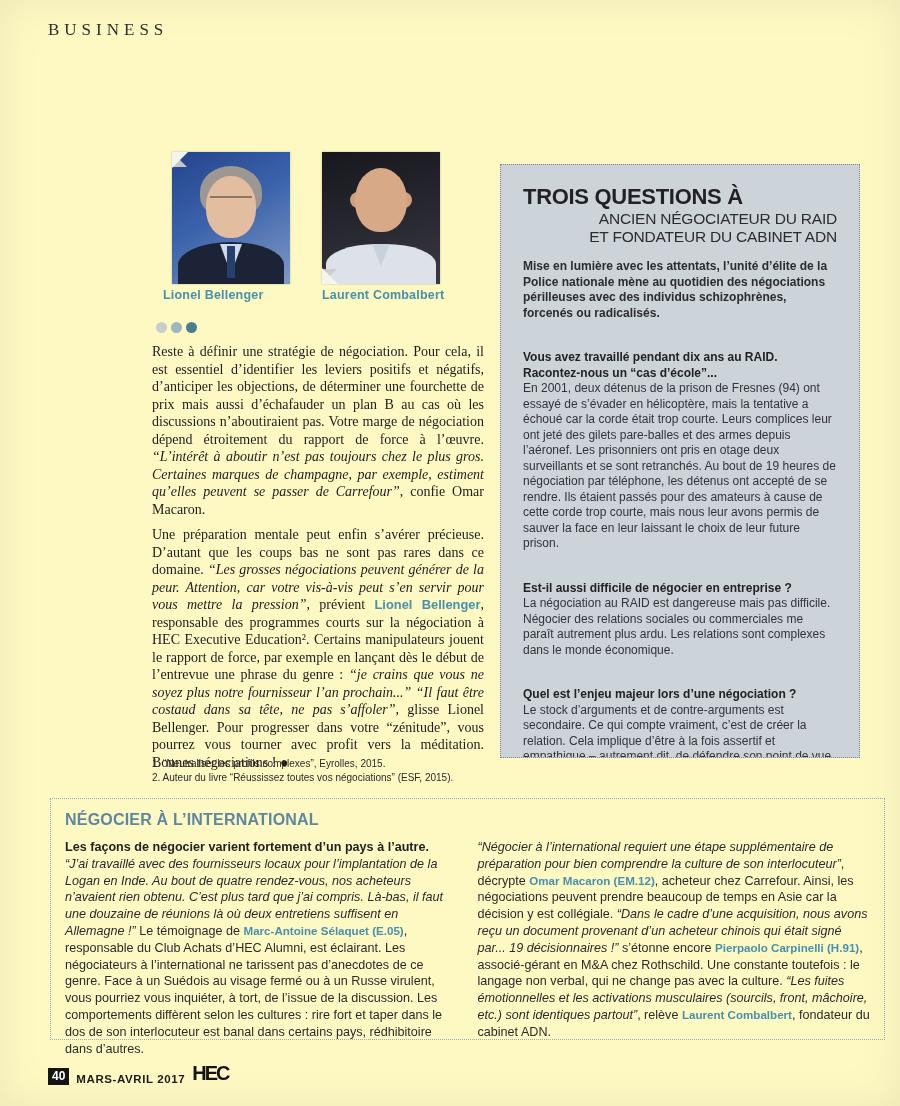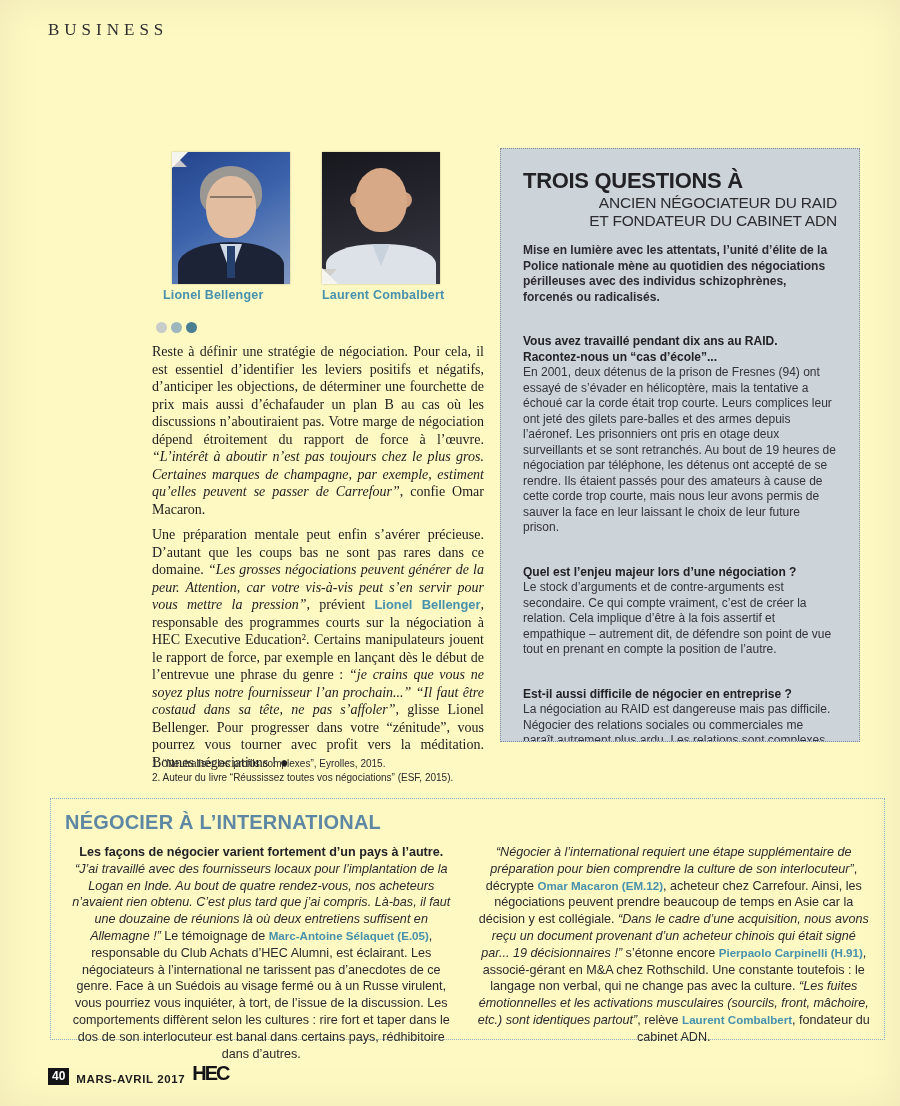--- a/index.html
+++ b/index.html
@@ -53,39 +53,39 @@
   }
   .article p + p { margin-top:8px; }
   .seg.italic { font-style:italic; }
   .seg.name { color:var(--accent-teal,#4791ad); font-weight:bold; font-family:"Liberation Sans",sans-serif; font-size:.92em; }
   .footnotes {
     position:absolute; left:152px; top:757px; width:340px;
     font-size:10px; line-height:14px; color:#2a2a2c;
   }
   
   .qa-box {
-    position:absolute; left:500px; top:148px; width:360px; height:594px;
+    position:absolute; left:500px; top:164px; width:360px; height:594px;
     background:var(--box-bg,#ccd3d9);
     border:1px dotted #7c8b96; padding:20px 22px 1px 22px;
     color:#26262a; overflow:hidden;
   }
   .qa-title { font-size:22px; line-height:24px; font-weight:bold; letter-spacing:-.3px; color:#222226; }
   .qa-subtitle { font-size:15.5px; line-height:17.5px; letter-spacing:-.2px; color:#2c2c30; margin-top:1px;text-align:right; }
   .qa-intro { margin-top:14px; font-size:12px; line-height:15.5px; font-weight:bold; color:#2b2b30; }
   .qa-item { margin-top:29px; }
   .qa-q { font-size:12px; line-height:15.5px; font-weight:bold; color:#222226; }
   .qa-a { font-size:12px; line-height:15.5px; color:#33333a; }
   
   .intl-box {
     position:absolute; left:50px; top:798px; width:835px; height:242px;
     border:1px dotted #86aec6; padding:12px 14px 10px 14px;
     background:transparent;
   }
-  .intl-title { font-size:20px; font-weight:bold; color:var(--title-blue,#5d87a3); letter-spacing:.2px; }
-  .intl-cols { display:flex; gap:20px; margin-top:10px;text-align:center; }
+  .intl-title { font-size:16px; font-weight:bold; color:var(--title-blue,#5d87a3); letter-spacing:.2px; }
+  .intl-cols { display:flex; gap:20px; margin-top:10px; }
   .intl-col { flex:1; font-size:12.6px; line-height:16.8px; color:#2a2a2e; }
   .intl-lead { font-weight:bold; color:#222226; }
   
   .footer { position:absolute; left:48px; top:1062px; display:flex; align-items:flex-end; gap:7px; }
   .page-num { background:#141416; color:#fff; font-weight:bold; font-size:12px; padding:1px 4px 2px; }
   .issue { font-weight:bold; font-size:11.5px; letter-spacing:.6px; color:#1b1b1d; }
   .hec-logo { font-weight:bold; font-size:20px; letter-spacing:-2px; color:#141416; transform:scaleY(1.05); }
 </style>
 </head>
 <body>
@@ -137,26 +137,26 @@
     <div class="qa-subtitle">
       <span>ANCIEN NÉGOCIATEUR DU RAID</span><br>
       <span>ET FONDATEUR DU CABINET ADN</span>
     </div>
     <div class="qa-intro">Mise en lumière avec les attentats, l’unité d’élite de la Police nationale mène au quotidien des négociations périlleuses avec des individus schizophrènes, forcenés ou radicalisés.</div>
     <div class="qa-item">
       <div class="qa-q">Vous avez travaillé pendant dix ans au RAID. Racontez-nous un “cas d’école”...</div>
       <div class="qa-a">En 2001, deux détenus de la prison de Fresnes (94) ont essayé de s’évader en hélicoptère, mais la tentative a échoué car la corde était trop courte. Leurs complices leur ont jeté des gilets pare-balles et des armes depuis l’aéronef. Les prisonniers ont pris en otage deux surveillants et se sont retranchés. Au bout de 19 heures de négociation par téléphone, les détenus ont accepté de se rendre. Ils étaient passés pour des amateurs à cause de cette corde trop courte, mais nous leur avons permis de sauver la face en leur laissant le choix de leur future prison.</div>
     </div>
     <div class="qa-item">
+      <div class="qa-q">Est-il aussi difficile de négocier en entreprise ?</div>
+      <div class="qa-a">La négociation au RAID est dangereuse mais pas difficile. Négocier des relations sociales ou commerciales me paraît autrement plus ardu. Les relations sont complexes dans le monde économique.</div>
+    </div>
+    <div class="qa-item">
       <div class="qa-q">Quel est l’enjeu majeur lors d’une négociation ?</div>
       <div class="qa-a">Le stock d’arguments et de contre-arguments est secondaire. Ce qui compte vraiment, c’est de créer la relation. Cela implique d’être à la fois assertif et empathique – autrement dit, de défendre son point de vue tout en prenant en compte la position de l’autre.</div>
-    </div>
-    <div class="qa-item">
-      <div class="qa-q">Est-il aussi difficile de négocier en entreprise ?</div>
-      <div class="qa-a">La négociation au RAID est dangereuse mais pas difficile. Négocier des relations sociales ou commerciales me paraît autrement plus ardu. Les relations sont complexes dans le monde économique.</div>
     </div>
   </div>
 
   <div class="intl-box">
     <div class="intl-title">NÉGOCIER À L’INTERNATIONAL</div>
     <div class="intl-cols">
       <div class="intl-col">
         <div class="intl-lead">Les façons de négocier varient fortement d’un pays à l’autre.</div>
         <div><span class="seg italic">“J’ai travaillé avec des fournisseurs locaux pour l’implantation de la Logan en Inde. Au bout de quatre rendez-vous, nos acheteurs n’avaient rien obtenu. C’est plus tard que j’ai compris. Là-bas, il faut une douzaine de réunions là où deux entretiens suffisent en Allemagne !”</span><span class="seg plain"> Le témoignage de </span><span class="seg name">Marc-Antoine Sélaquet (E.05)</span><span class="seg plain">, responsable du Club Achats d’HEC Alumni, est éclairant. Les négociateurs à l’international ne tarissent pas d’anecdotes de ce genre. Face à un Suédois au visage fermé ou à un Russe virulent, vous pourriez vous inquiéter, à tort, de l’issue de la discussion. Les comportements diffèrent selon les cultures : rire fort et taper dans le dos de son interlocuteur est banal dans certains pays, rédhibitoire dans d’autres.</span></div>
       </div>

